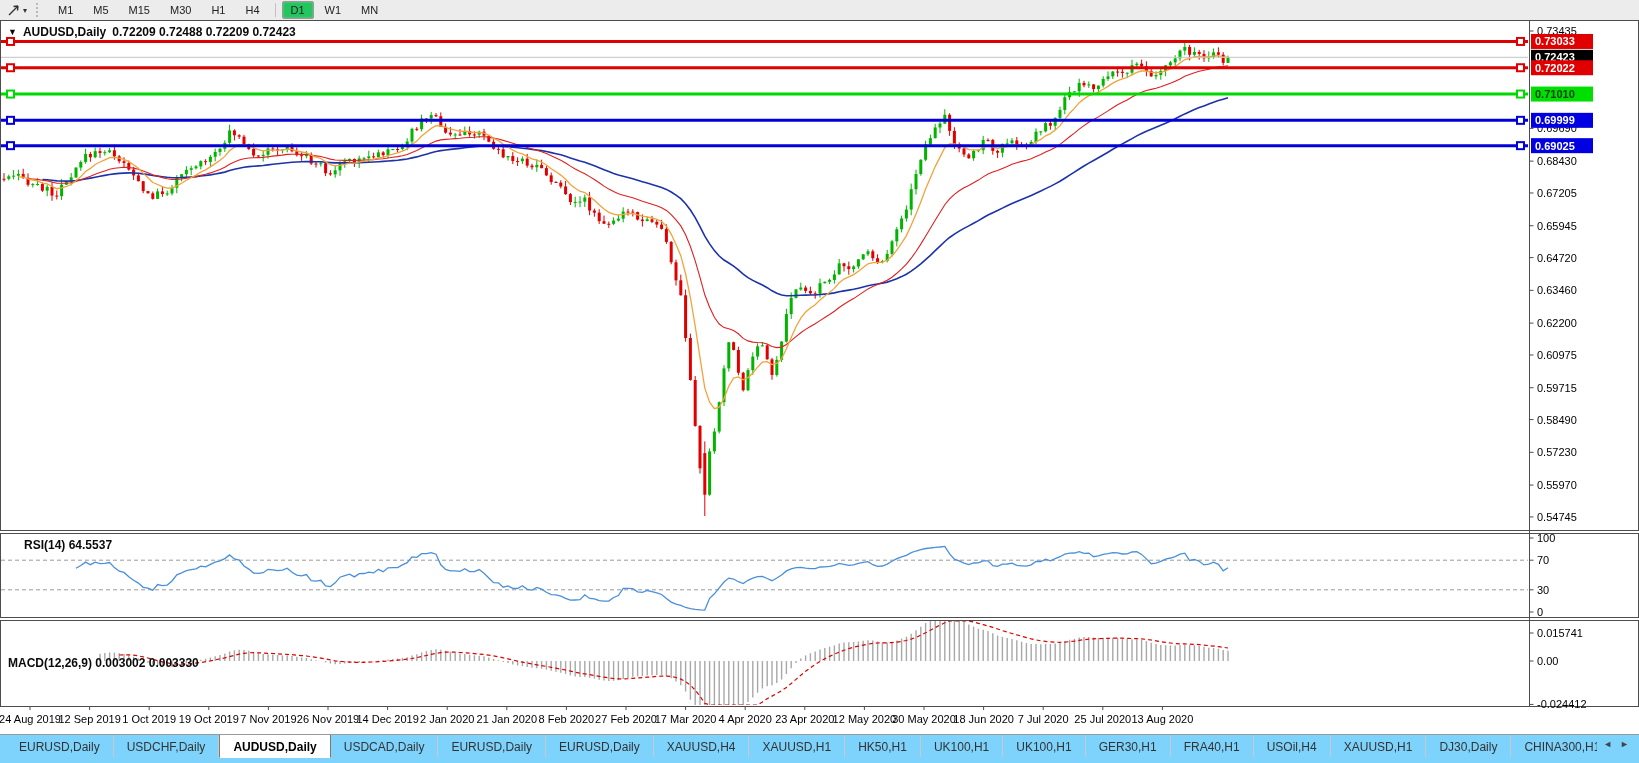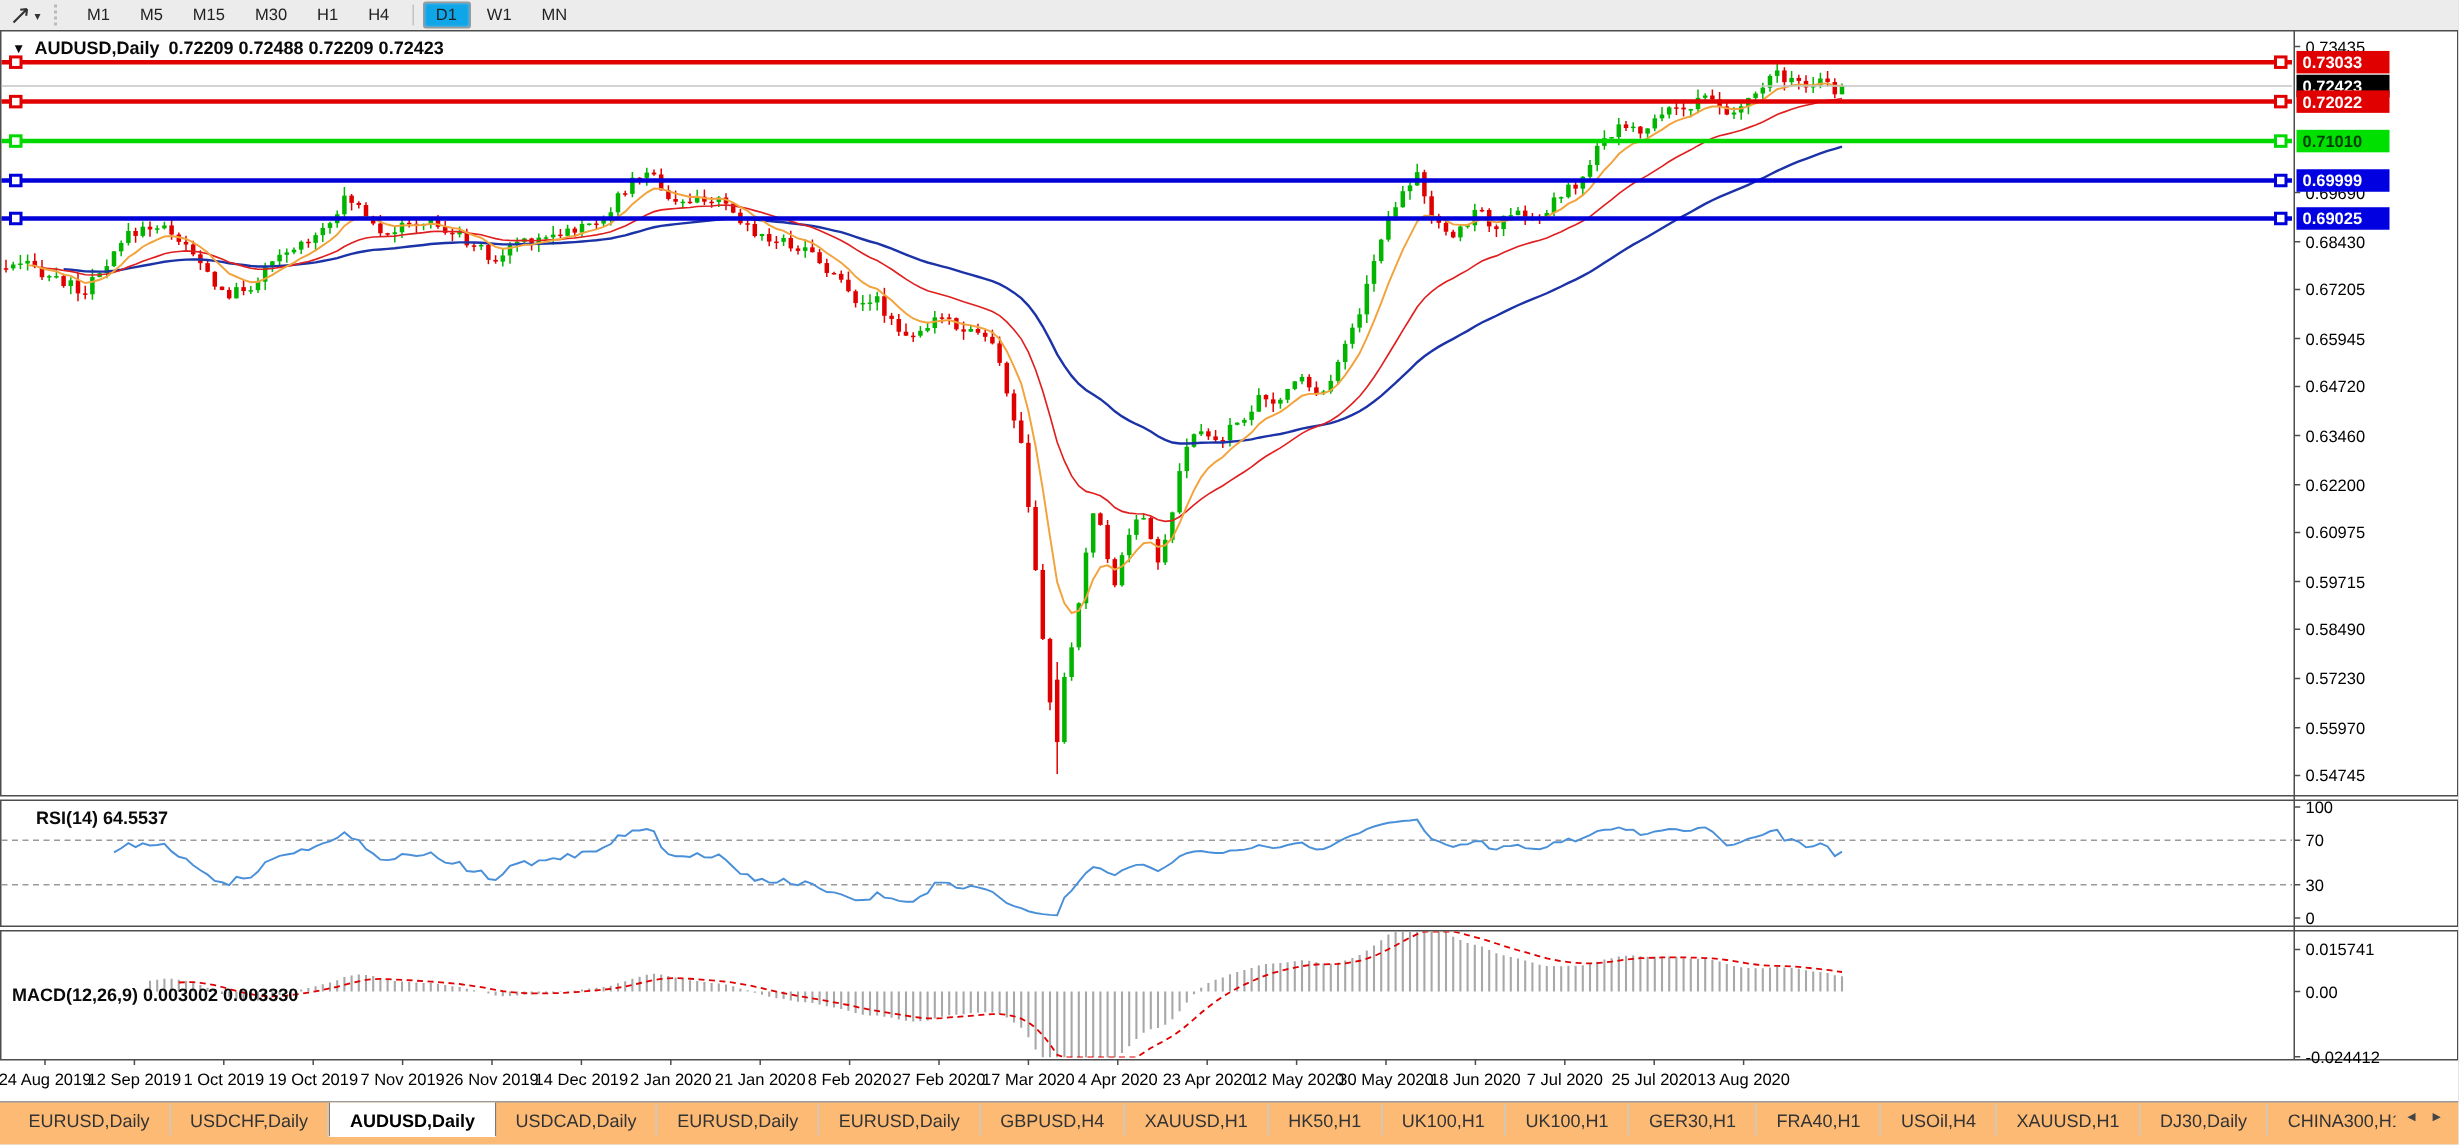--- a/index.html
+++ b/index.html
@@ -5,30 +5,30 @@
   html,body{margin:0;padding:0;background:#d4d0c8;}
   #app{position:relative;width:1639px;height:763px;background:#ffffff;
        font-family:"Liberation Sans",sans-serif;overflow:hidden;}
   
   .toolbar{position:absolute;left:0;top:0;width:1639px;height:20px;background:#ececec;
            border-bottom:1px solid #c6c6c6;display:flex;align-items:center;font-size:11px;color:#222;}
   .tool-icon-btn{display:flex;align-items:center;gap:2px;padding:1px 4px;margin-left:3px;cursor:pointer;}
   .tool-caret{font-size:8px;color:#333;}
   .grip{width:5px;height:14px;margin:0 5px;border-left:2px dotted #b9b9b9;}
   .tf-btn{padding:2px 8px;margin:0 1px;border:1px solid transparent;border-radius:2px;cursor:pointer;color:#222;}
-  .tf-btn.active{background:#0ea5e9;border:1px solid #9a9a9a;box-shadow:inset 0 0 2px #bbb;}
+  .tf-btn.active{background:#22c55e;border:1px solid #9a9a9a;box-shadow:inset 0 0 2px #bbb;}
   .tb-sep{width:1px;height:14px;background:#c2c2c2;margin:0 5px;}
   
   .panel-label{position:absolute;font-size:12px;color:#0a0a0a;font-weight:700;letter-spacing:0;}
   .chart-title{position:absolute;left:8px;top:25px;font-size:12px;font-weight:700;color:#0a0a0a;
                display:flex;align-items:center;gap:6px;}
   .chart-title .tri{font-size:9px;}
   .chart-title .ohlc{font-weight:700;}
   
-  .tabbar{position:absolute;left:0;top:734px;width:1639px;height:29px;background:#fdba74;
+  .tabbar{position:absolute;left:0;top:734px;width:1639px;height:29px;background:#7dd3fc;
           border-top:1px solid #9a9a9a;display:flex;align-items:flex-start;font-size:12px;color:#333;justify-content:center;}
   .tabs-scroll{display:flex;align-items:flex-start;overflow:hidden;flex:1;padding-left:6px;}
   .tab{padding:4px 13px 3px 13px;height:14px;line-height:14px;cursor:pointer;white-space:nowrap;
        border-right:1px solid #c9c9c9;margin-top:1px;}
   .tab.active{background:#ffffff;border:1px solid #7a7a7a;border-bottom:1px solid #ffffff;
               margin-top:-2px;padding-top:6px;font-weight:700;color:#000;z-index:3;border-radius:2px 2px 0 0;}
   .tab-nav{display:flex;align-items:center;gap:8px;padding:4px 10px 0 6px;color:#444;font-size:9px;}
   .tab-nav span{cursor:pointer;}
   svg text{font-family:"Liberation Sans",sans-serif;}
 </style>
@@ -956,21 +956,21 @@
   <div class="panel-label" style="left:8px;top:656px;">MACD(12,26,9) 0.003002 0.003330</div>
 
   <div class="tabbar">
     <div class="tabs-scroll" id="tabs-scroll">
         <div class="tab">EURUSD,Daily</div>
         <div class="tab">USDCHF,Daily</div>
         <div class="tab active">AUDUSD,Daily</div>
         <div class="tab">USDCAD,Daily</div>
         <div class="tab">EURUSD,Daily</div>
         <div class="tab">EURUSD,Daily</div>
-        <div class="tab">GBPUSD,H4</div>
+        <div class="tab">XAUUSD,H4</div>
         <div class="tab">XAUUSD,H1</div>
         <div class="tab">HK50,H1</div>
         <div class="tab">UK100,H1</div>
         <div class="tab">UK100,H1</div>
         <div class="tab">GER30,H1</div>
         <div class="tab">FRA40,H1</div>
         <div class="tab">USOil,H4</div>
         <div class="tab">XAUUSD,H1</div>
         <div class="tab">DJ30,Daily</div>
         <div class="tab">CHINA300,H1</div>

